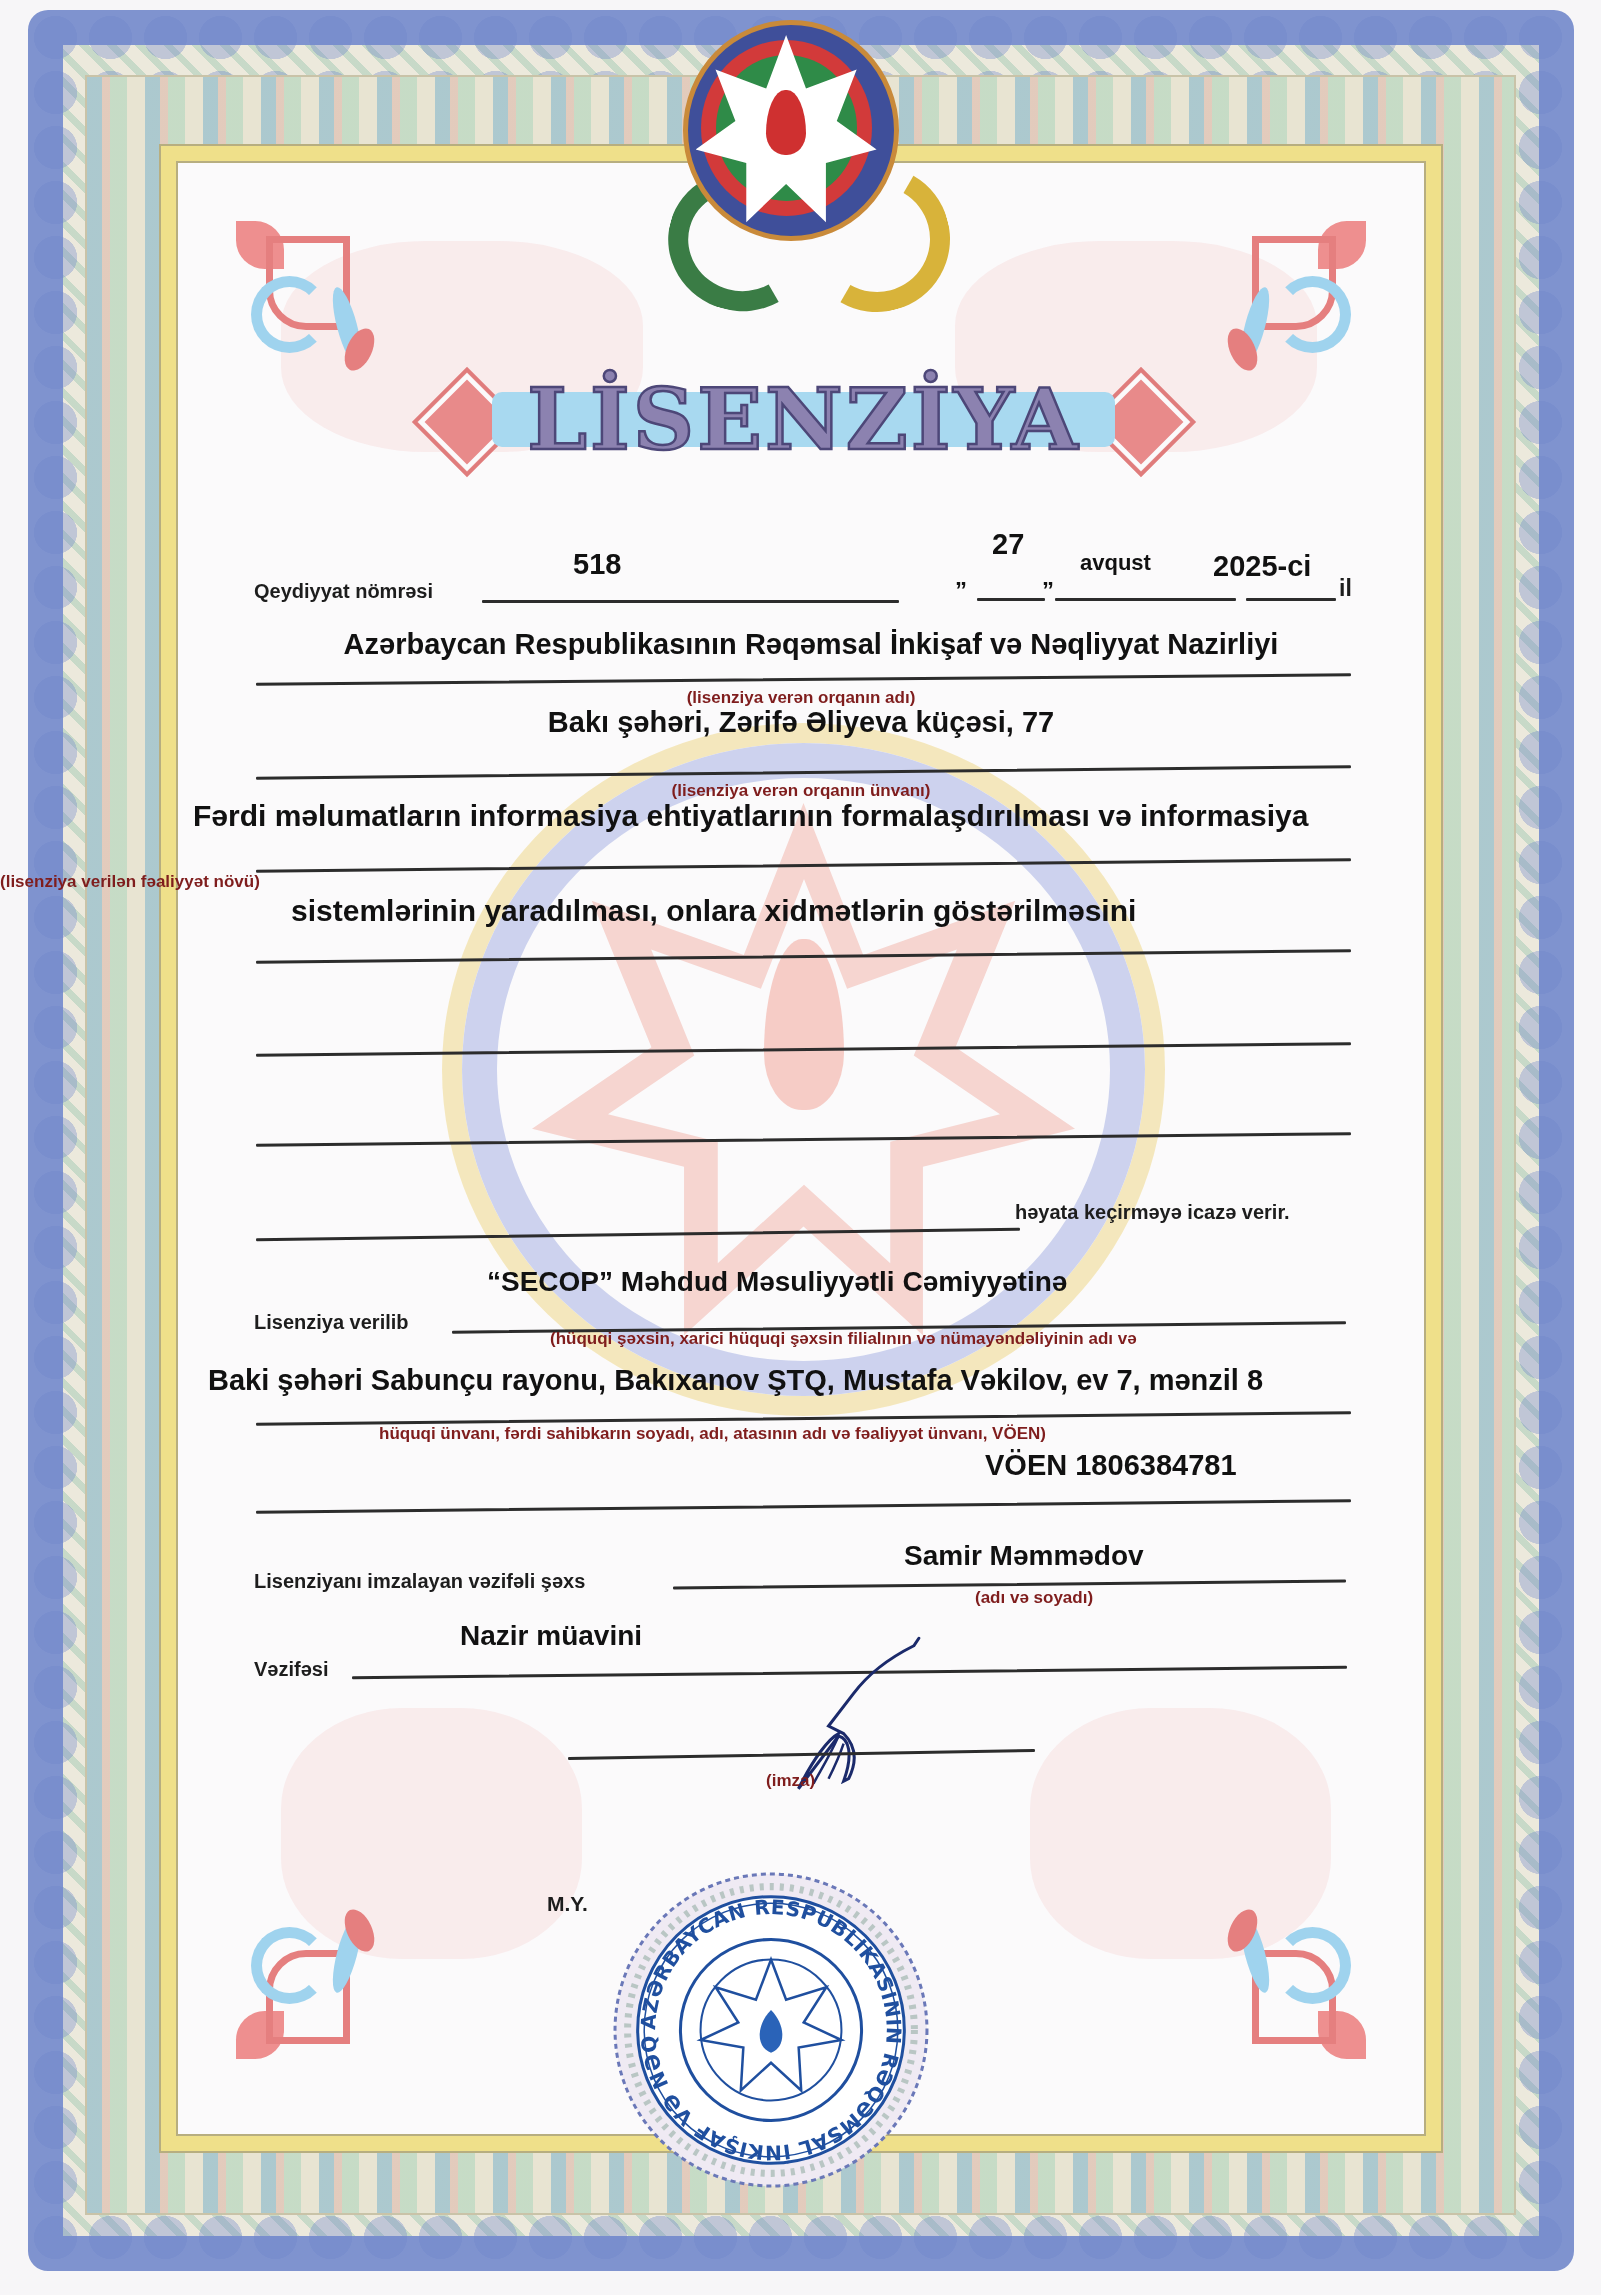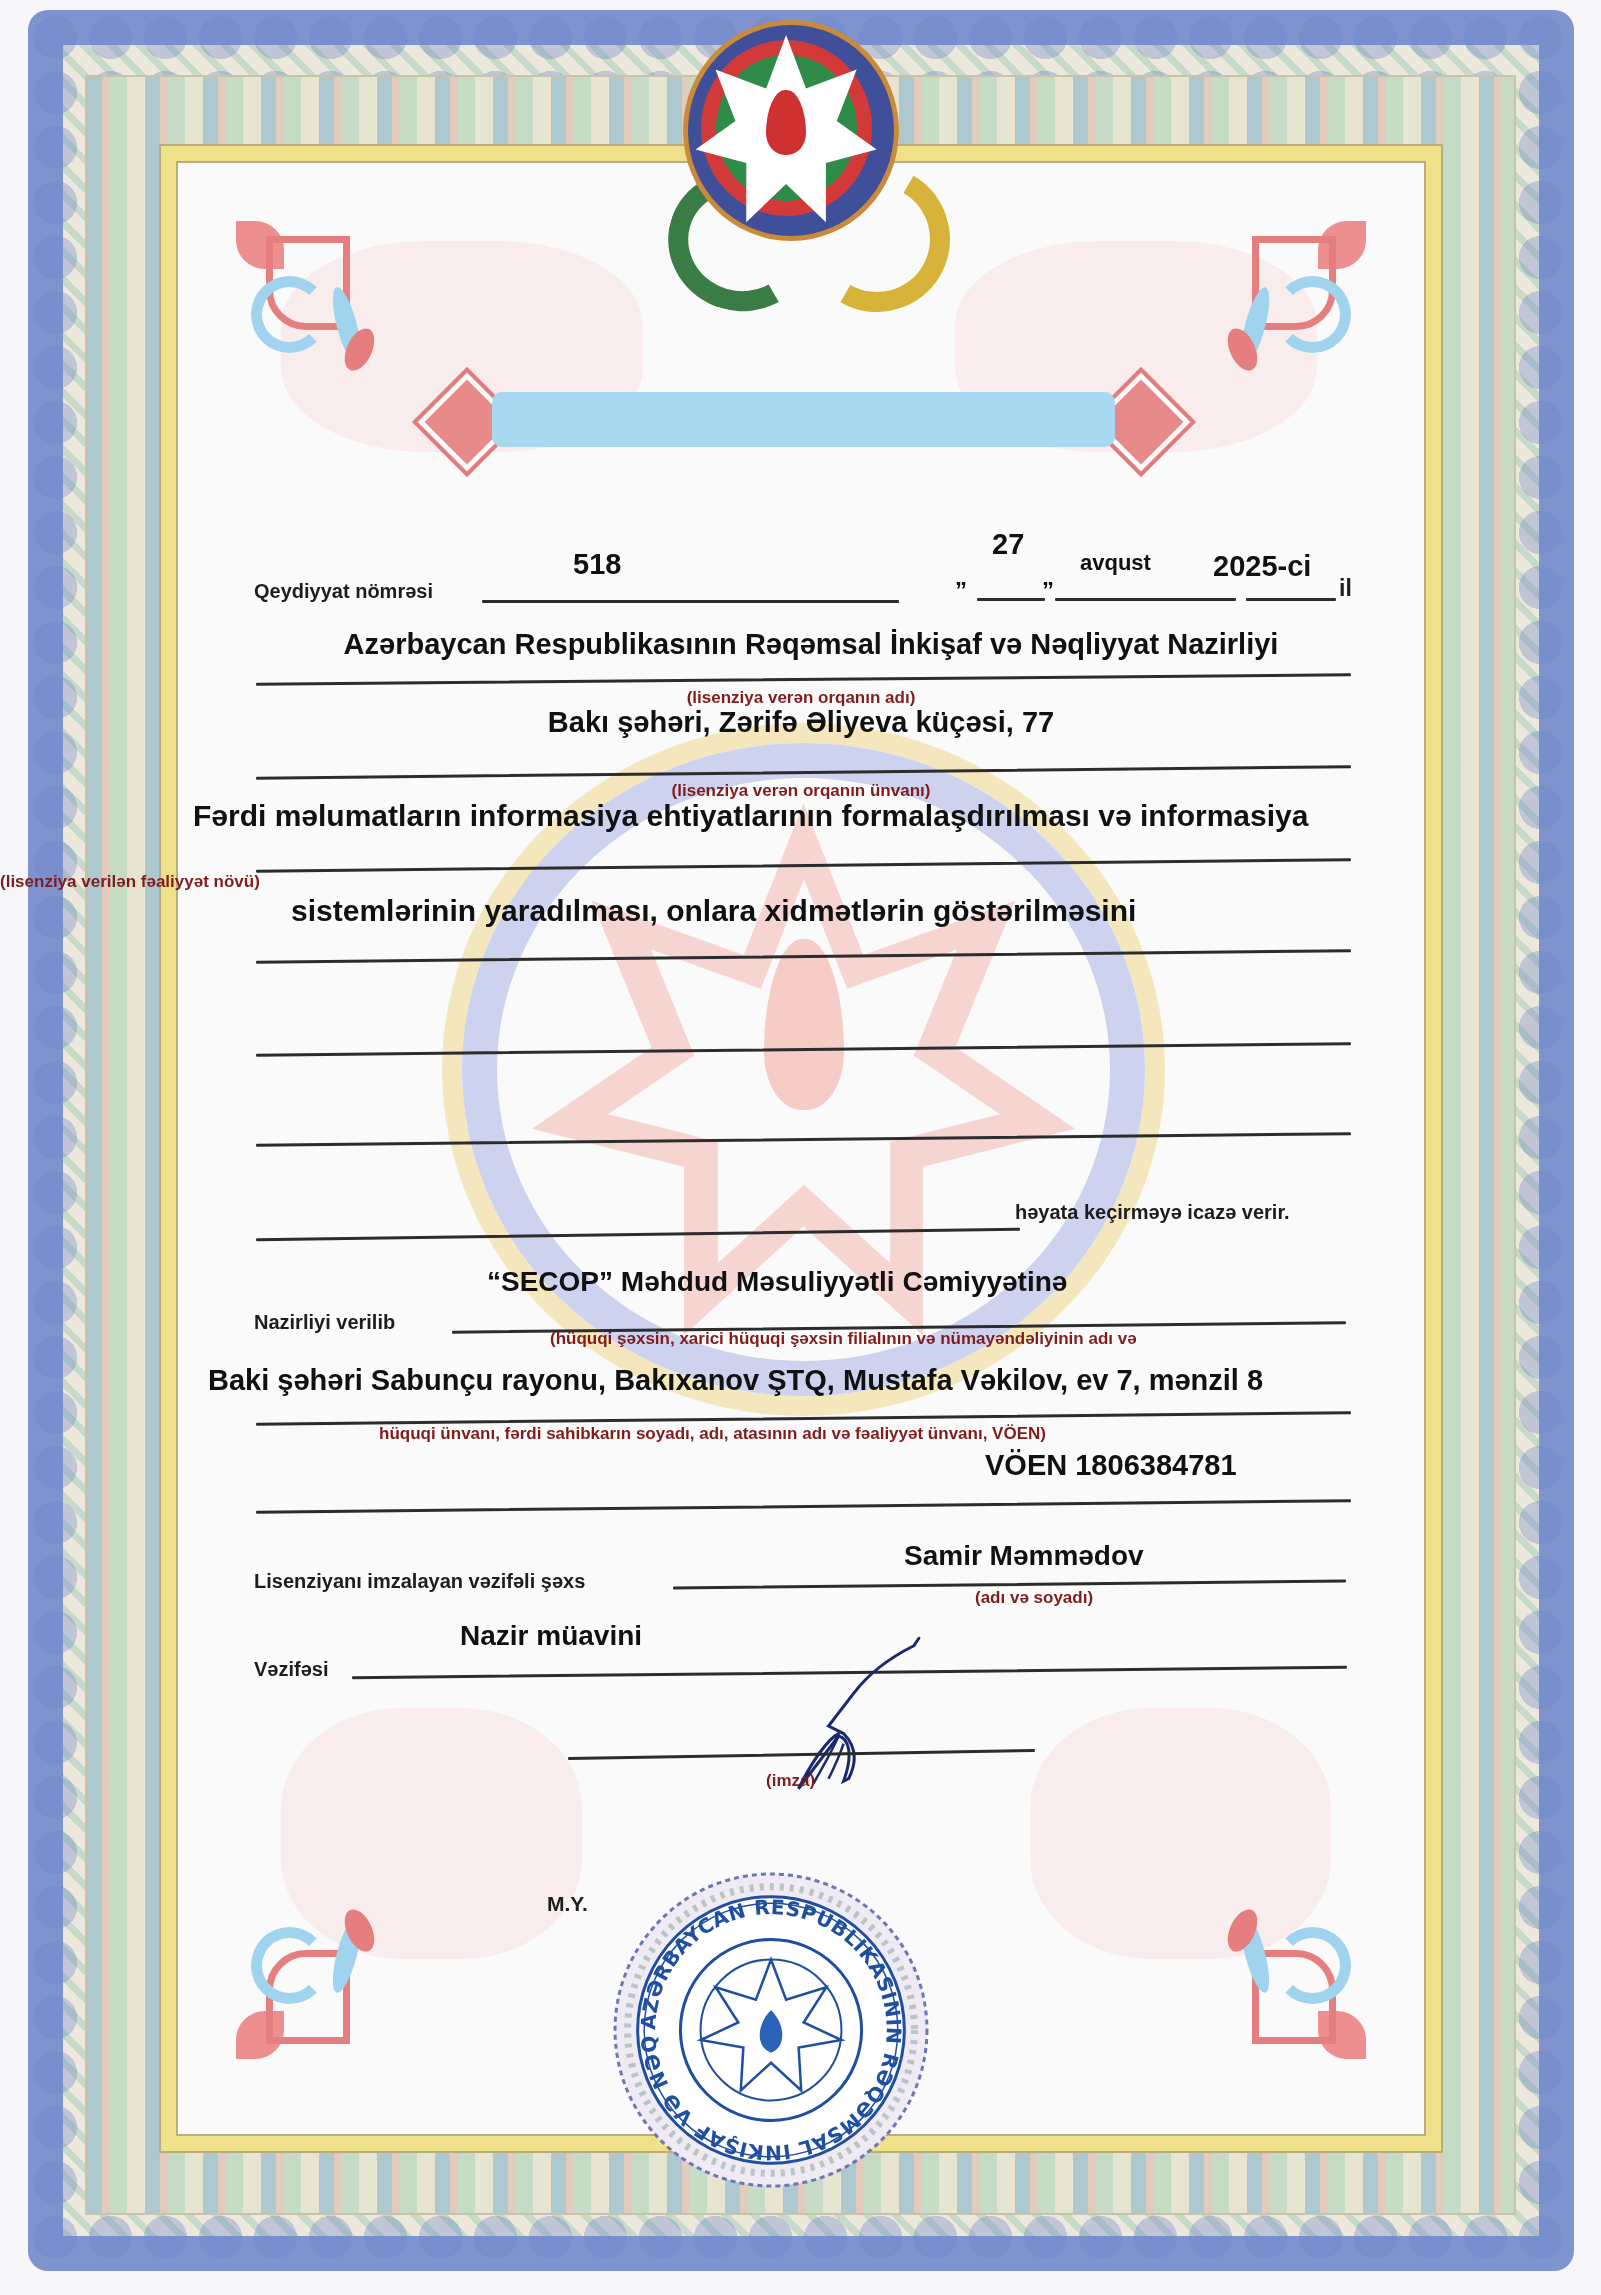--- a/index.html
+++ b/index.html
@@ -192,20 +192,21 @@
     <div class="red"></div>
     <div class="green"></div>
     <div class="star"></div>
     <div class="flame"></div>
 </div>
 
 <div class="title-banner">
   <div class="diamond-l"></div>
     <div class="diamond-r"></div>
     <div class="band"></div>
+  <div class="title-text">LİSENZİYA</div>
 </div>
 
 <div class="t lbl" style="left:254px;top:580px;text-align:right;">Qeydiyyat nömrəsi</div>
 <div class="line" style="left:482px;top:600px;width:417px;"></div>
 <div class="t val" style="left:573px;top:548px;font-size:29px;">518</div>
 
 <div class="t val" style="left:955px;top:563px;font-size:24px;">„</div>
 <div class="t val" style="left:992px;top:528px;font-size:29px;">27</div>
 <div class="line" style="left:977px;top:598px;width:68px;"></div>
 <div class="t val" style="left:1042px;top:563px;font-size:24px;">„</div>
@@ -226,21 +227,21 @@
 <div class="line" style="left:256px;top:864px;width:1095px;transform:rotate(-.6deg);"></div>
 <div class="t cap" style="left:0;width:1406px;top:872px;">(lisenziya verilən fəaliyyət növü)</div>
 <div class="t val" style="left:291px;top:894px;font-size:30px;">sistemlərinin yaradılması, onlara xidmətlərin göstərilməsini</div>
 <div class="line" style="left:256px;top:955px;width:1095px;transform:rotate(-.6deg);"></div>
 <div class="line" style="left:256px;top:1048px;width:1095px;transform:rotate(-.6deg);"></div>
 <div class="line" style="left:256px;top:1138px;width:1095px;transform:rotate(-.6deg);"></div>
 <div class="line" style="left:256px;top:1233px;width:764px;transform:rotate(-.8deg);"></div>
 <div class="t lbl" style="left:1015px;top:1201px;">həyata keçirməyə icazə verir.</div>
 
 <div class="t val" style="left:487px;top:1266px;font-size:28px;">“SECOP” Məhdud Məsuliyyətli Cəmiyyətinə</div>
-<div class="t lbl" style="left:254px;top:1311px;">Nazirliyi verilib</div>
+<div class="t lbl" style="left:254px;top:1311px;">Lisenziya verilib</div>
 <div class="line" style="left:452px;top:1326px;width:894px;transform:rotate(-.6deg);"></div>
 <div class="t cap" style="left:550px;top:1329px;">(hüquqi şəxsin, xarici hüquqi şəxsin filialının və nümayəndəliyinin adı və</div>
 <div class="t val" style="left:208px;top:1364px;font-size:29px;">Baki şəhəri Sabunçu rayonu, Bakıxanov ŞTQ, Mustafa Vəkilov, ev 7, mənzil 8</div>
 <div class="line" style="left:256px;top:1417px;width:1095px;transform:rotate(-.6deg);"></div>
 <div class="t cap" style="left:379px;top:1424px;">hüquqi ünvanı, fərdi sahibkarın soyadı, adı, atasının adı və fəaliyyət ünvanı, VÖEN)</div>
 <div class="t val" style="left:985px;top:1449px;font-size:29px;">VÖEN 1806384781</div>
 <div class="line" style="left:256px;top:1505px;width:1095px;transform:rotate(-.6deg);"></div>
 
 <div class="t val" style="left:904px;top:1540px;font-size:28px;">Samir Məmmədov</div>
 <div class="t lbl" style="left:254px;top:1570px;">Lisenziyanı imzalayan vəzifəli şəxs</div>

